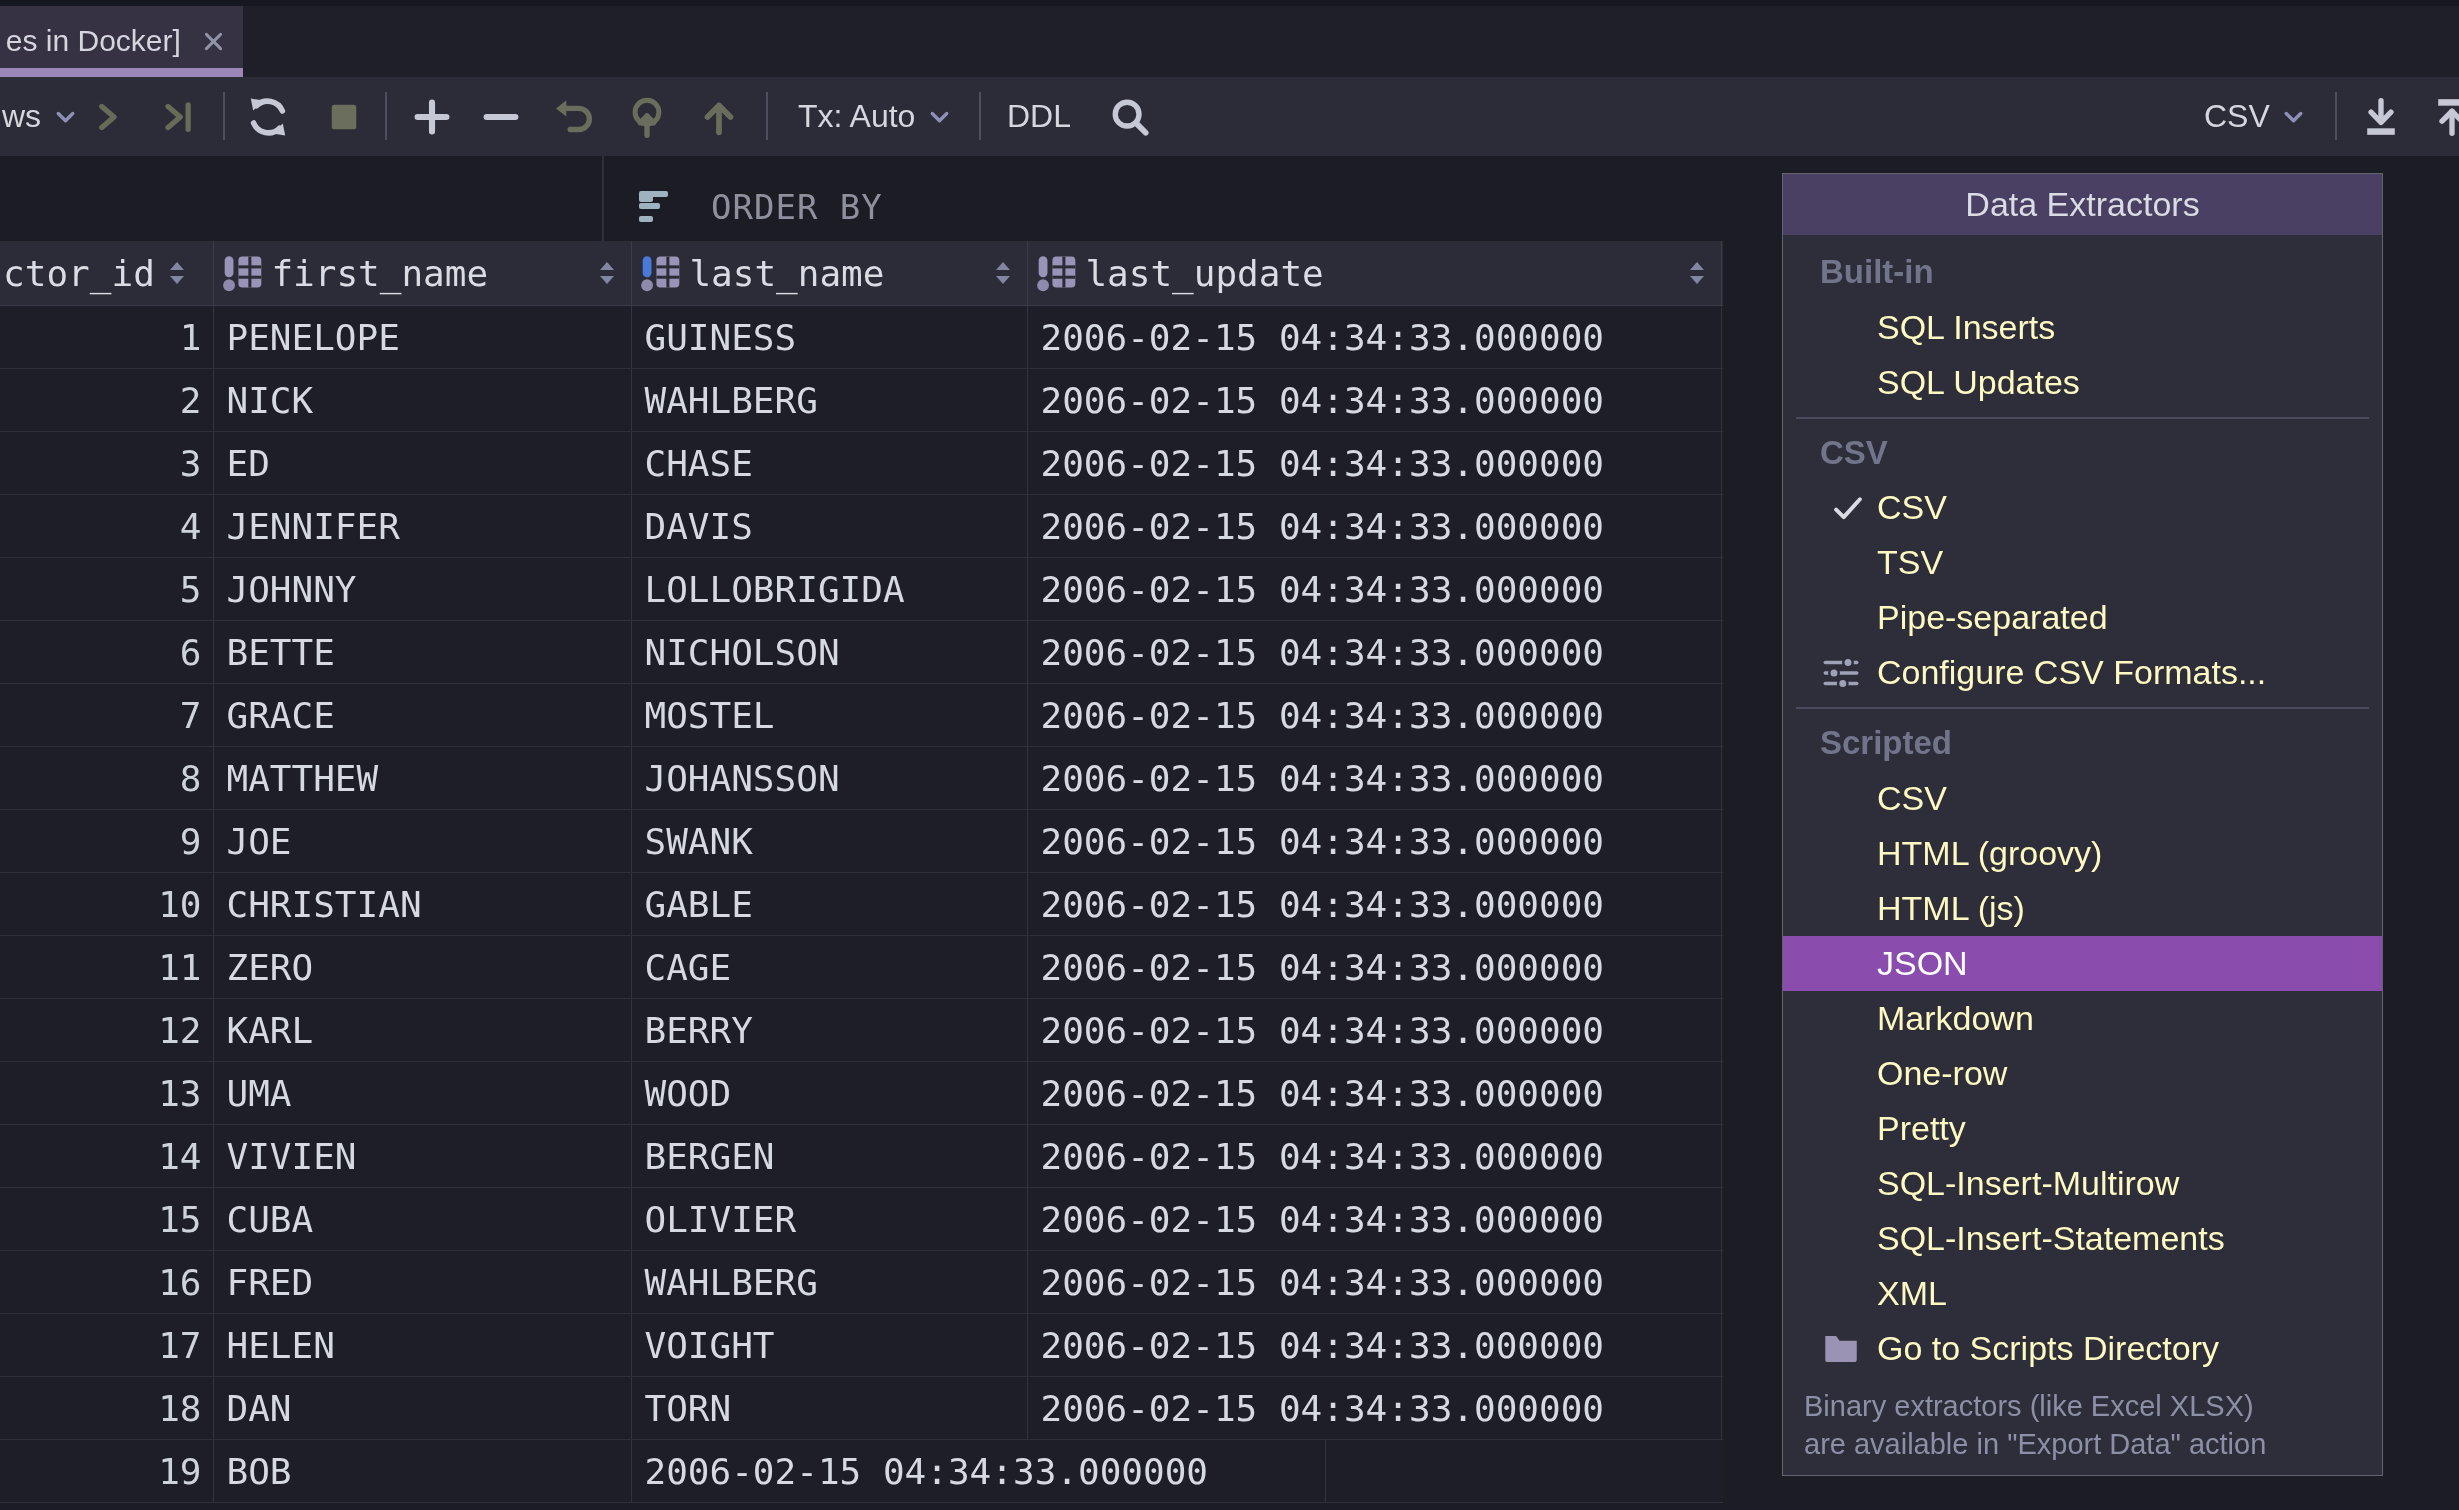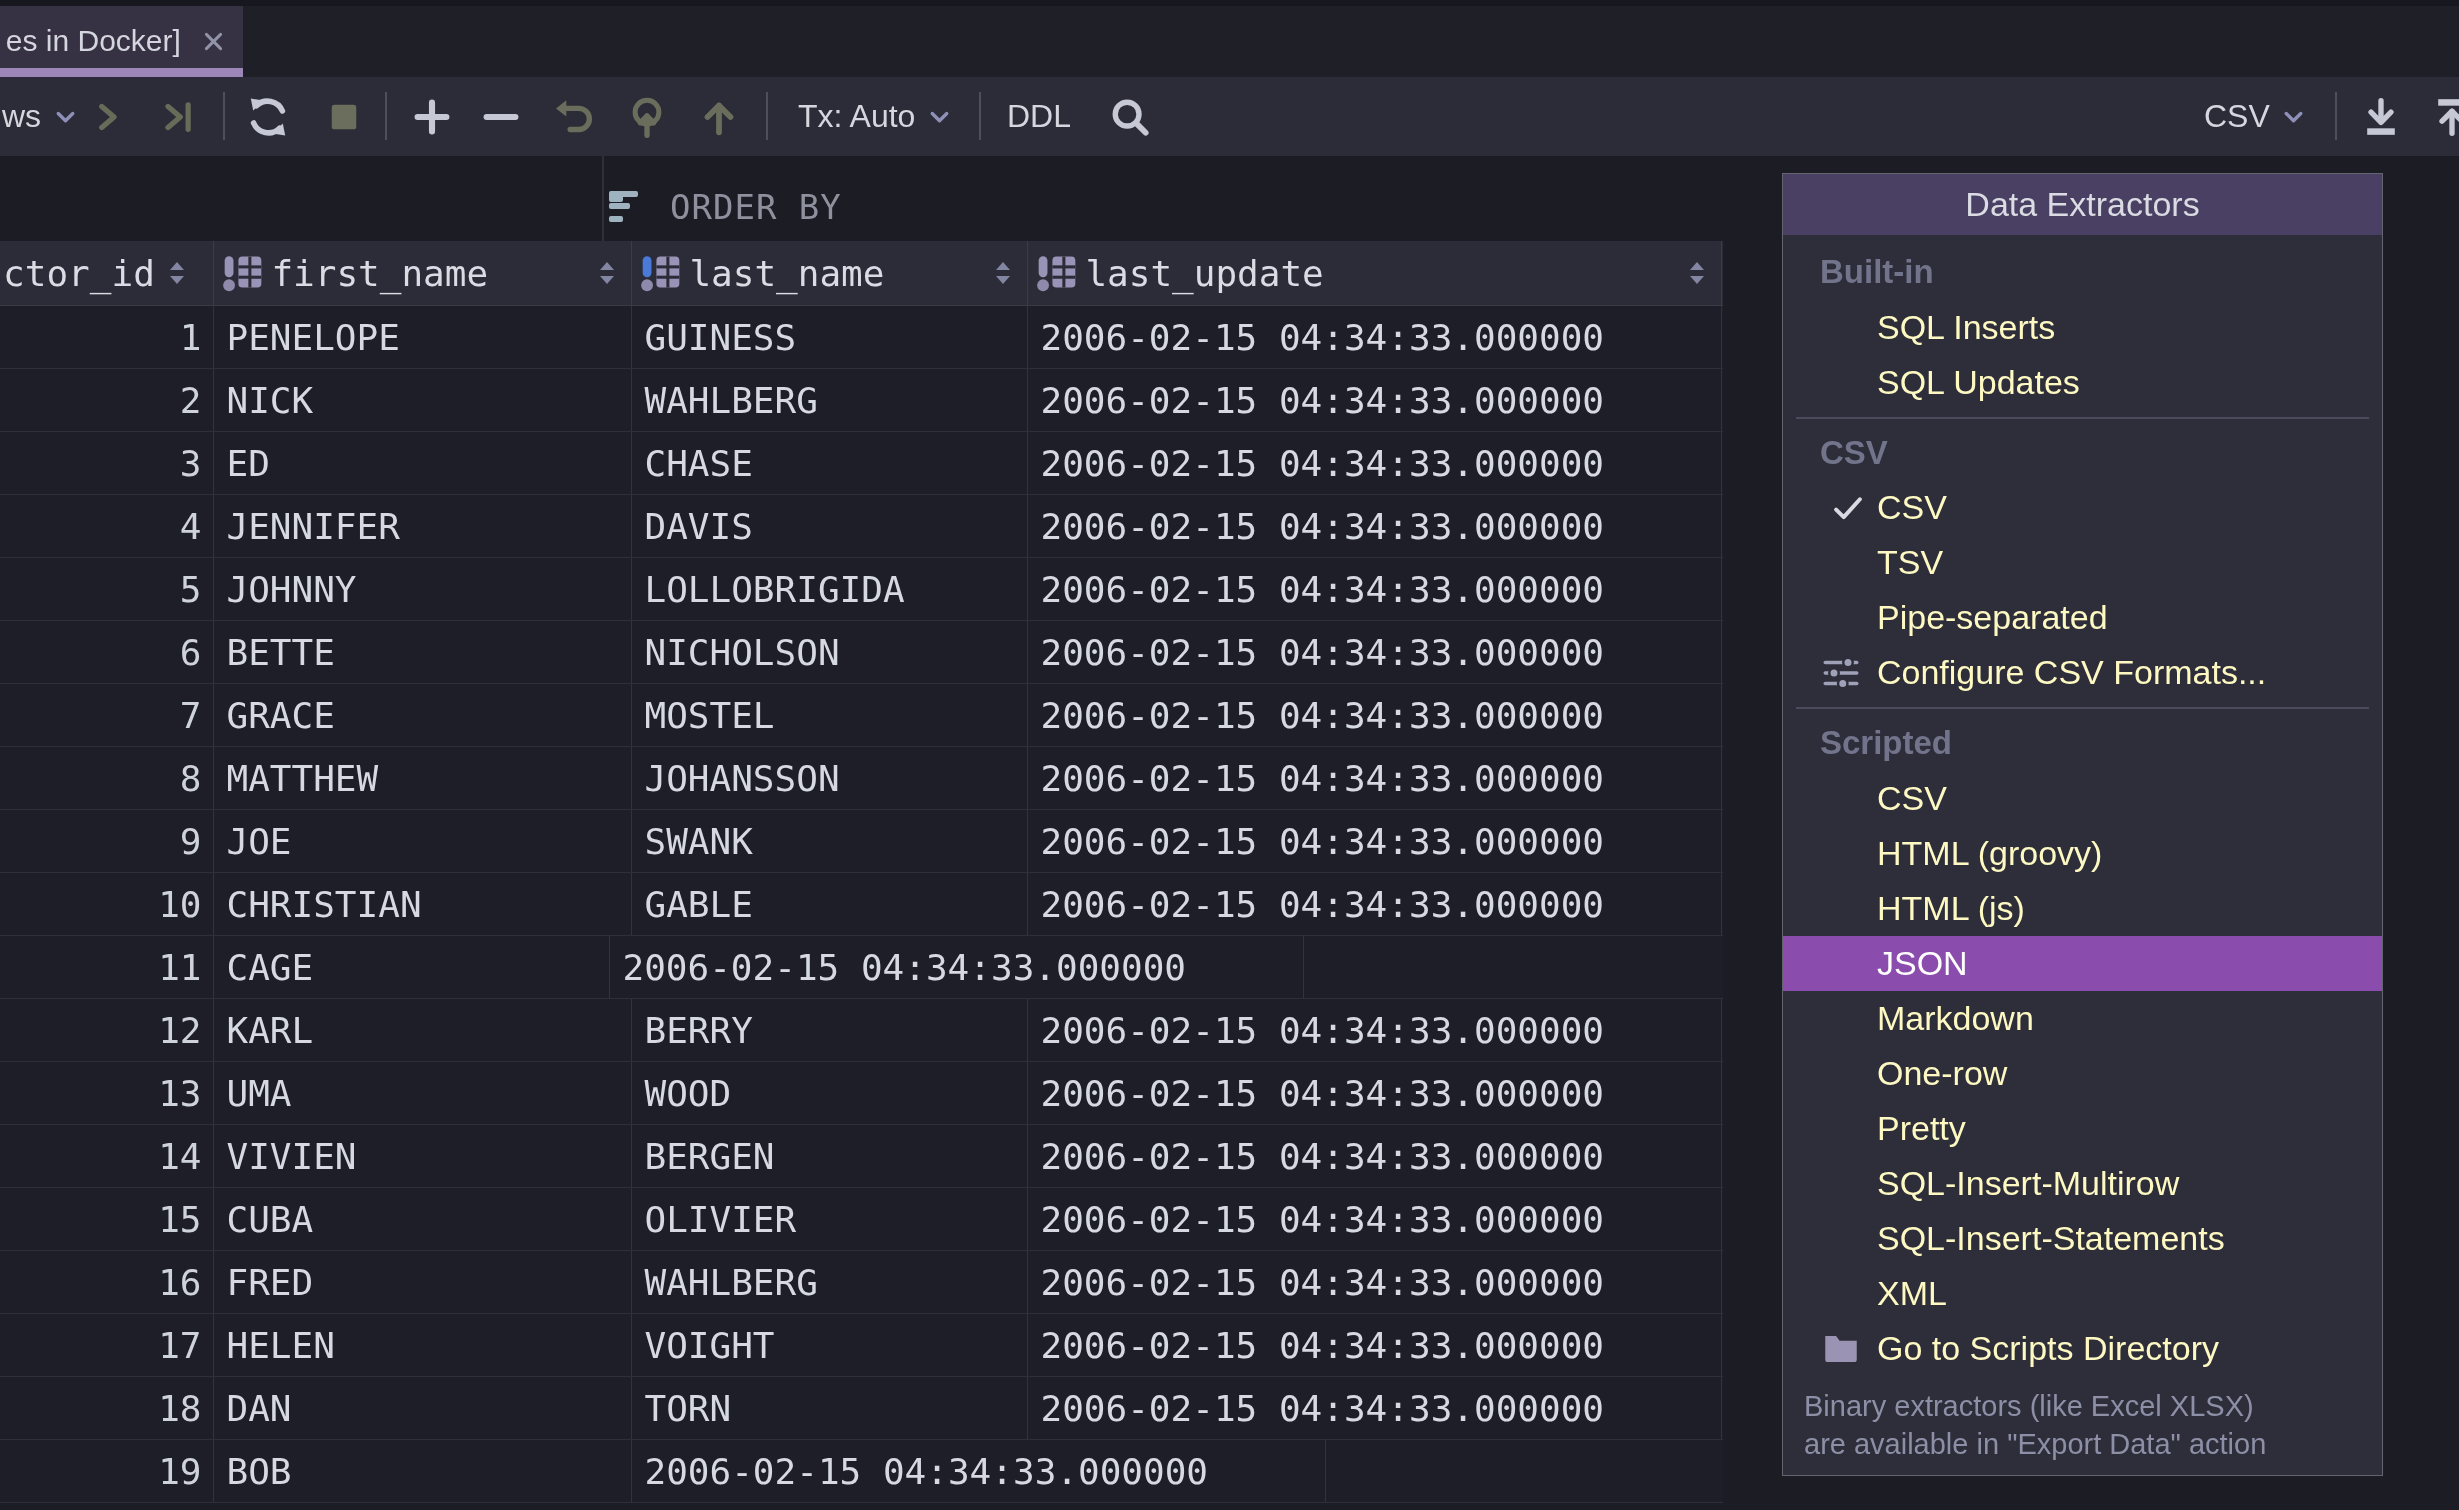--- a/index.html
+++ b/index.html
@@ -22,21 +22,21 @@
       background:none;border:none;padding:0;cursor:default;}
   .tb-label{font-size:32px;color:#d5d6de;white-space:nowrap;}
   .tb-sep{position:absolute;top:15.4px;width:1.9px;height:48px;background:#4e4f5e;}
 
   
   .content{position:absolute;left:0;top:156px;width:2459px;height:1355px;background:#1b1c24;}
 
   
   .filterbar{position:absolute;left:0;top:0;width:2459px;height:85px;}
   .filter-divider{position:absolute;left:602px;top:0;width:1.9px;height:85px;background:#2f303b;}
-  .orderby{position:absolute;left:609px;top:0;height:102px;display:flex;align-items:center;gap:11px;}
+  .orderby{position:absolute;left:639px;top:0;height:102px;display:flex;align-items:center;gap:22px;}
   .ob-icon{position:relative;width:50px;height:40px;}
   .ob-icon i{position:absolute;left:0;height:5.8px;background:#9fb2bf;border-radius:1.9px;}
   .ob-icon .b1{top:3.8px;width:29px;}
   .ob-icon .b2{top:16.3px;width:21px;}
   .ob-icon .b3{top:29px;width:14.4px;}
   .ob-icon .tri{position:absolute;right:1.9px;top:5.8px;width:0;height:0;
       border-left:7.7px solid transparent;border-right:7.7px solid transparent;border-top:9.6px solid #9fb2bf;}
   .orderby-label{font-family:"DejaVu Sans Mono",monospace;font-size:34px;color:#8e919d;letter-spacing:1px;}
 
   
@@ -339,20 +339,21 @@
             <div class="gc" style="width: 694px;">2006-02-15 04:34:33.000000</div>
           </div>
           <div class="grow">
             <div class="gc idc" style="width: 214px;">10</div>
             <div class="gc" style="width: 418px;">CHRISTIAN</div>
             <div class="gc" style="width: 396px;">GABLE</div>
             <div class="gc" style="width: 694px;">2006-02-15 04:34:33.000000</div>
           </div>
           <div class="grow">
             <div class="gc idc" style="width: 214px;">11</div>
+            <div class="gc" style="width: 418px;">ZERO</div>
             <div class="gc" style="width: 396px;">CAGE</div>
             <div class="gc" style="width: 694px;">2006-02-15 04:34:33.000000</div>
           </div>
           <div class="grow">
             <div class="gc idc" style="width: 214px;">12</div>
             <div class="gc" style="width: 418px;">KARL</div>
             <div class="gc" style="width: 396px;">BERRY</div>
             <div class="gc" style="width: 694px;">2006-02-15 04:34:33.000000</div>
           </div>
           <div class="grow">

